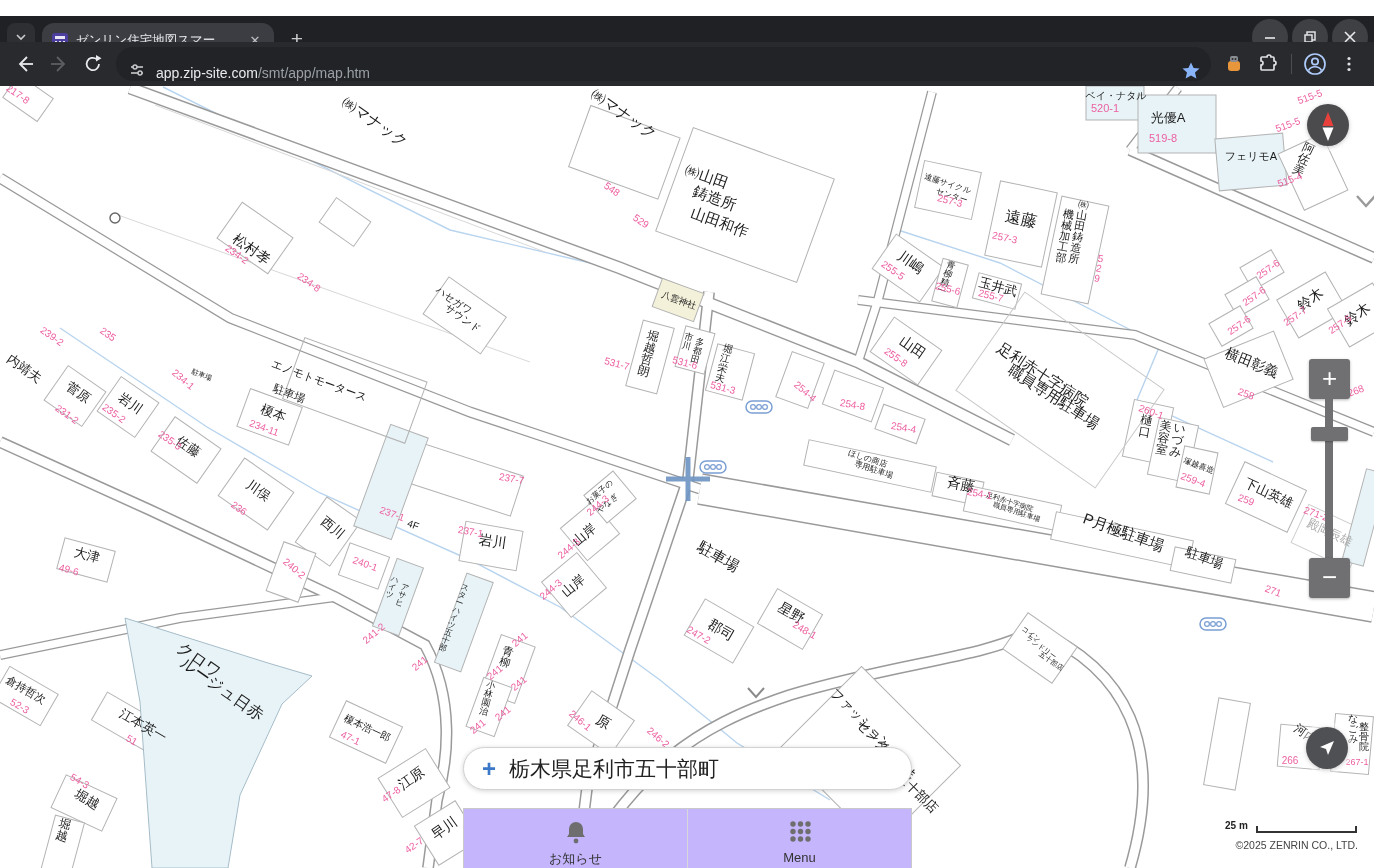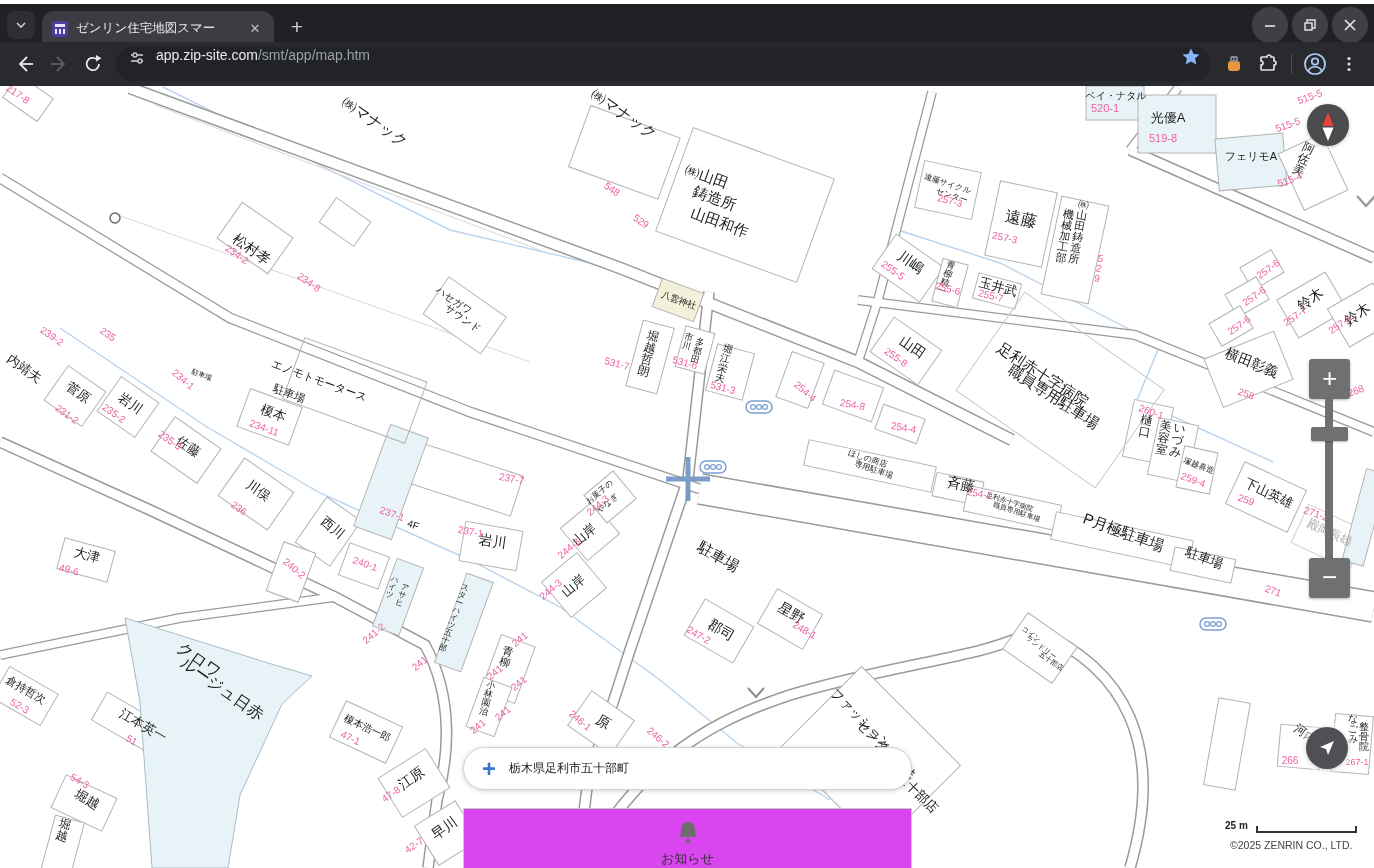--- a/index.html
+++ b/index.html
@@ -1,20 +1,20 @@
 <!DOCTYPE html>
 <html><head>
 <meta charset="utf-8">
 <style>
   html,body{margin:0;padding:0;background:#000;}
   *{box-sizing:border-box;}
   #app{position:relative;width:1374px;height:868px;overflow:hidden;background:#fff;
        font-family:"Liberation Sans",sans-serif;}
   
-  .titlebar{position:absolute;top:4px;left:0;width:100%;height:42px;background:#202124;padding-left:36px;}
+  .titlebar{position:absolute;top:16px;left:0;width:100%;height:42px;background:#202124;padding-left:36px;}
   .tabsearch{position:absolute;left:7px;top:7px;width:28px;height:28px;border-radius:8px;
              background:#2e2f33;display:flex;align-items:center;justify-content:center;}
   .tab{position:absolute;left:42px;top:7px;width:232px;height:35px;background:#3c3d42;
        border-radius:12px 12px 0 0;display:flex;align-items:center;padding:0 10px;gap:8px;}
   .favicon{width:16px;height:16px;border-radius:3px;background:#4b3e9e;position:relative;flex:none;}
   .favicon:before{content:"";position:absolute;left:3px;top:3px;width:10px;height:3px;background:#e8e6f5;}
   .favicon:after{content:"";position:absolute;left:3px;top:8px;width:10px;height:5px;
                  background:repeating-linear-gradient(90deg,#e8e6f5 0 2px,#4b3e9e 2px 4px);}
   .tab-title{color:#e8eaed;font-size:12.5px;white-space:nowrap;overflow:hidden;max-width:165px;}
   .tab-close{margin-left:auto;color:#bdc1c6;font-size:13px;width:18px;height:18px;line-height:18px;
@@ -22,21 +22,21 @@
   .newtab{position:absolute;left:283px;top:9px;width:28px;height:28px;color:#c9cacb;font-size:21px;
           display:flex;align-items:center;justify-content:center;}
   .wcontrols{position:absolute;right:6px;top:3px;display:flex;gap:4px;}
   .wbtn{width:36px;height:36px;border-radius:50%;background:#3f4043;display:flex;
         align-items:center;justify-content:center;}
   .navbar{position:absolute;top:42px;left:0;width:100%;height:44px;background:#292a2d;
           display:flex;align-items:center;padding:0 8px;}
   .navicon{width:34px;height:34px;border-radius:50%;display:flex;align-items:center;
            justify-content:center;flex:none;}
   .omnibox{flex:1;height:34px;margin:0 6px;background:#222327;border-radius:17px;
-           display:flex;align-items:flex-start;padding:0 10px;min-width:0;}
+           display:flex;align-items:flex-end;padding:0 10px;min-width:0;}
   .url{font-size:14px;white-space:nowrap;overflow:hidden;margin-left:8px;flex:1;}
   .url .domain{color:#e8eaed;}
   .url .path{color:#9aa0a6;}
   .sep{width:1px;height:20px;background:#4b4d50;margin:0 6px;flex:none;}
   
   .map{position:absolute;top:86px;left:0;width:1374px;height:782px;background:#fff;}
   svg text{font-family:"Liberation Sans",sans-serif;}
   
   .compass{position:absolute;left:1307px;top:105px;width:42px;height:42px;border-radius:50%;
            background:#4b4b4e;box-shadow:0 0 0 5px rgba(255,255,255,.45),0 1px 4px rgba(0,0,0,.4);}
@@ -45,32 +45,32 @@
            box-shadow:0 1px 3px rgba(0,0,0,.3);}
   .zoomtrack{position:absolute;left:1325px;top:397px;width:8px;height:161px;background:#707073;}
   .zoomhandle{position:absolute;left:1311px;top:427px;width:37px;height:14px;background:#707073;
               border-radius:2px;box-shadow:0 1px 2px rgba(0,0,0,.3);}
   .locate{position:absolute;left:1306px;top:727px;width:42px;height:42px;border-radius:50%;
           background:#4f5053;box-shadow:0 0 0 5px rgba(255,255,255,.45),0 1px 4px rgba(0,0,0,.4);
           display:flex;align-items:center;justify-content:center;}
   .searchpill{position:absolute;left:463px;top:747px;width:449px;height:43px;background:#fff;
               border:1px solid #d2d2d2;border-radius:22px;display:flex;align-items:center;
               padding:0 18px;gap:13px;box-shadow:0 1px 5px rgba(0,0,0,.18);}
-  .searchpill .addr{font-size:12px;color:#222;}
+  .searchpill .addr{font-size:21px;color:#222;}
   .plus{color:#3c78c8;font-size:24px;font-weight:bold;line-height:1;}
-  .toolbar{position:absolute;left:463px;top:808px;width:449px;height:61px;background:#d946ef;
+  .toolbar{position:absolute;left:463px;top:808px;width:449px;height:61px;background:#c4b5fd;
            border:1px solid #c9c9c9;display:flex;}
   .tool{flex:1;display:flex;flex-direction:column;align-items:center;justify-content:flex-start;
         padding-top:9px;gap:4px;}
   .tool + .tool{border-left:1px solid #d8d8d8;}
   .tool .tlabel{font-size:13px;color:#333;}
   .scale-label{position:absolute;left:1225px;top:820px;font-size:10px;font-weight:bold;color:#222;}
   .scale-bar{position:absolute;left:1256px;top:826px;width:101px;height:7px;
              border-left:2px solid #333;border-right:2px solid #333;border-bottom:2px solid #333;}
-  .copyright{position:absolute;left:1230px;top:839px;width:128px;
+  .copyright{position:absolute;left:1230px;top:839px;width:128px;text-align:right;
              font-size:10.5px;color:#444;}
 </style>
 </head>
 <body>
 
 <div id="app">
 
   <div class="titlebar">
     <div class="tabsearch">
       <svg width="14" height="14" viewBox="0 0 14 14">
@@ -505,19 +505,35 @@
     </div>
 
     <div class="toolbar" style="top:722px;">
       <div class="tool">
         <svg width="28" height="28" viewBox="0 0 28 28">
           <path d="M14 4 a7 7 0 0 1 7 7 v5 l2 3 H5 l2 -3 v-5 a7 7 0 0 1 7 -7 z" fill="#6e6e6e"></path>
           <circle cx="14" cy="23" r="2.4" fill="#6e6e6e"></circle>
         </svg>
         <span class="tlabel">お知らせ</span>
       </div>
+      <div class="tool">
+        <svg width="28" height="28" viewBox="0 0 28 28">
+          <g fill="#6e6e6e">
+            <circle cx="7" cy="6" r="2.7"></circle>
+              <circle cx="14.5" cy="6" r="2.7"></circle>
+              <circle cx="22" cy="6" r="2.7"></circle>
+            <circle cx="7" cy="13.5" r="2.7"></circle>
+              <circle cx="14.5" cy="13.5" r="2.7"></circle>
+              <circle cx="22" cy="13.5" r="2.7"></circle>
+            <circle cx="7" cy="21" r="2.7"></circle>
+              <circle cx="14.5" cy="21" r="2.7"></circle>
+              <circle cx="22" cy="21" r="2.7"></circle>
+          </g>
+        </svg>
+        <span class="tlabel">Menu</span>
+      </div>
     </div>
 
     <span class="scale-label" style="top:734px;">25 m</span>
     <div class="scale-bar" style="top:740px;"></div>
     <div class="copyright" style="top:753px;">©2025 ZENRIN CO., LTD.</div>
   </div>
 </div>
 
 </body></html>

